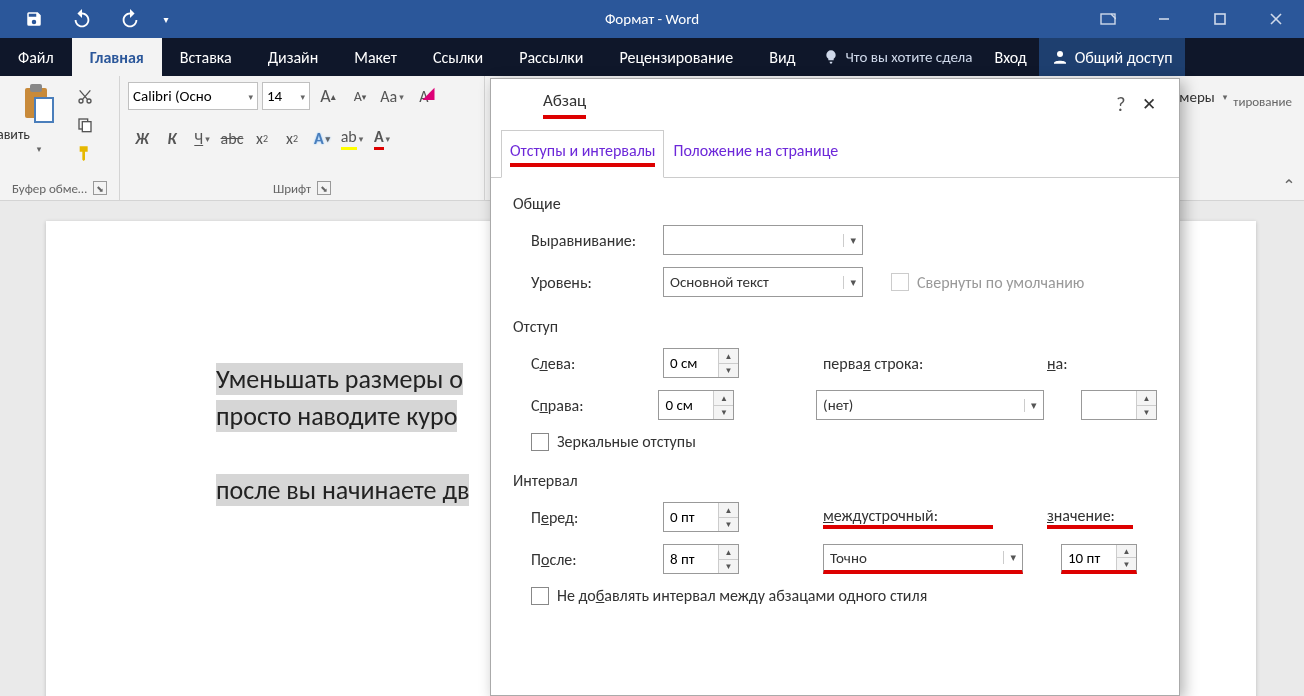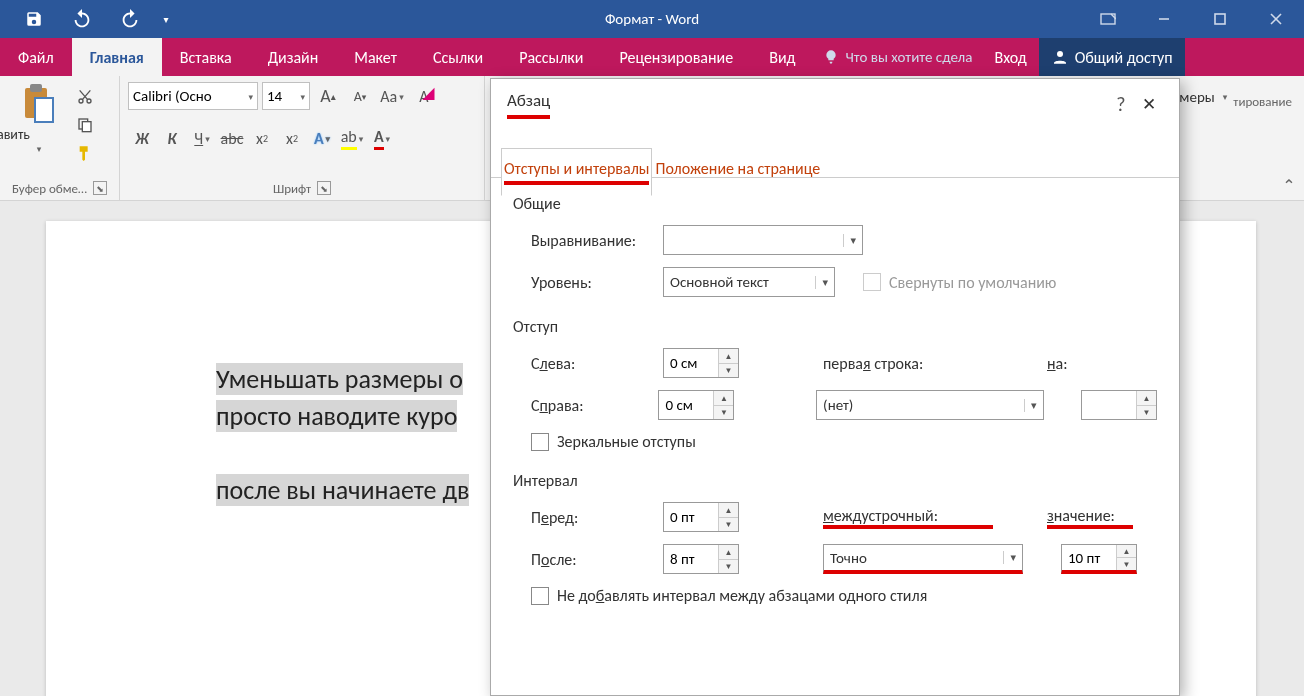--- a/index.html
+++ b/index.html
@@ -8,21 +8,21 @@
 
 .titlebar { height: 38px; background: #2b579a; display: flex; align-items: center; color: #fff; font-size: 13px; position: relative; }
 .qat { display: flex; align-items: center; gap: 0; padding-left: 10px; }
 .qat-btn { width: 48px; height: 38px; display: flex; align-items: center; justify-content: center; color: #fff; cursor: pointer; }
 .qat-btn svg { fill: #fff; }
 .title-center { position: absolute; left: 50%; transform: translateX(-50%); color: #fff; font-size: 15px; }
 .winctrl { margin-left: auto; display: flex; }
 .winctrl .wbtn { width: 56px; height: 38px; display: flex; align-items: center; justify-content: center; color: #cfd9ea; cursor: pointer; }
 
 
-.ribbon-tabs { height: 38px; background: #be185d; display: flex; align-items: stretch; color: #fff; font-size: 16px; }
+.ribbon-tabs { height: 38px; background: #0f172a; display: flex; align-items: stretch; color: #fff; font-size: 16px; }
 .rtab { padding: 0 18px; display: flex; align-items: center; cursor: pointer; }
 .rtab.active { background: #f3f3f3; color: #2b579a; font-weight: bold; }
 .tell-me { display: flex; align-items: center; padding: 0 10px; color: #cfd9ea; font-size: 15px; }
 .signin { display: flex; align-items: center; padding: 0 12px; }
 .share { display: flex; align-items: center; padding: 0 12px; background: #1e3f6f; gap: 6px; }
 
 
 .ribbon { height: 125px; background: #f3f3f3; border-bottom: 1px solid #d4d4d4; display: flex; position: relative; }
 .group { border-right: 1px solid #d4d4d4; padding: 6px 8px 4px 8px; display: flex; flex-direction: column; }
 .group-body { flex: 1; display: flex; align-items: flex-start; gap: 6px; }
@@ -51,26 +51,26 @@
 .chevup { position: absolute; right: 6px; bottom: 6px; width: 18px; height: 18px; display: flex; align-items: center; justify-content: center; color: #666; }
 
 
 .docarea { position: absolute; left: 0; top: 201px; right: 0; bottom: 0; background: #eaeaea; overflow: hidden; }
 .page { position: absolute; left: 46px; top: 20px; width: 1210px; height: 800px; background: #fff; box-shadow: 0 1px 4px rgba(0,0,0,.2); }
 .sel-text { position: absolute; left: 170px; top: 140px; width: 310px; font-size: 26px; line-height: 1.42; color: #222; }
 .sel-text span.hl { background: #d6d6d6; }
 
 
 .dialog { position: absolute; left: 490px; top: 78px; width: 690px; height: 618px; background: #fff; border: 1px solid #aaa; box-shadow: 4px 4px 14px rgba(0,0,0,.3); display: flex; flex-direction: column; }
-.dlg-title { height: 50px; display: flex; align-items: center; padding: 0 16px; font-size: 17px; color: #333; }
+.dlg-title { height: 50px; display: flex; align-items: center; padding: 0 16px; font-size: 17px; color: #333; margin-left: 36px; }
 .dlg-title .t { border-bottom: 4px solid #d00; padding-bottom: 4px; }
 .dlg-title .help { margin-left: auto; font-size: 20px; color: #555; width: 28px; text-align: center; cursor: pointer; }
 .dlg-title .close { font-size: 17px; color: #333; width: 28px; text-align: center; cursor: pointer; }
 .dlg-tabs { display: flex; padding: 0 10px; border-bottom: 1px solid #ccc; }
-.dlg-tab { padding: 10px 2px; font-size: 16px; color: #c2410c; cursor: pointer; border: 1px solid transparent; position: relative; top: 19px; }
+.dlg-tab { padding: 10px 8px; font-size: 16px; color: #6d28d9; cursor: pointer; border: 1px solid transparent; position: relative; top: 1px; }
 .dlg-tab.active { border: 1px solid #ccc; border-bottom: 1px solid #fff; background: #fff; }
 .dlg-tab.active .ul { border-bottom: 4px solid #d00; padding-bottom: 3px; display: inline-block; }
 .dlg-body { padding: 16px 22px; font-size: 16px; color: #333; overflow: auto; flex: 1; }
 .section { margin-bottom: 20px; }
 .sec-title { font-size: 16px; margin-bottom: 12px; }
 .row { display: flex; align-items: center; margin-bottom: 12px; gap: 12px; }
 .lbl { width: 120px; }
 .lbl2 { width: 150px; }
 .combo { height: 30px; border: 1px solid #999; background: #fff; display: flex; align-items: center; justify-content: space-between; padding: 0 6px; font-size: 15px; }
 .combo .dd { border-left: 1px solid #ccc; padding-left: 6px; color: #555; font-size: 11px; }
@@ -294,21 +294,21 @@
       <div class="sec-title">Общие</div>
       <div class="row" style="padding-left:18px">
         <div class="lbl">Выравнивание:</div>
         <div class="combo" style="width:200px">
             <span></span>
             <span class="dd">▾</span>
           </div>
       </div>
       <div class="row" style="padding-left:18px">
         <div class="lbl">Уровень:</div>
-        <div class="combo" style="width:172px">
+        <div class="combo" style="width:200px">
             <span>Основной текст</span>
             <span class="dd">▾</span>
           </div>
         <div class="chk disabled" style="margin-left:16px">
             <div class="box" style="border-color:#ccc"></div>
             <span>Свернуты по умолчанию</span>
           </div>
       </div>
     </div>
 

